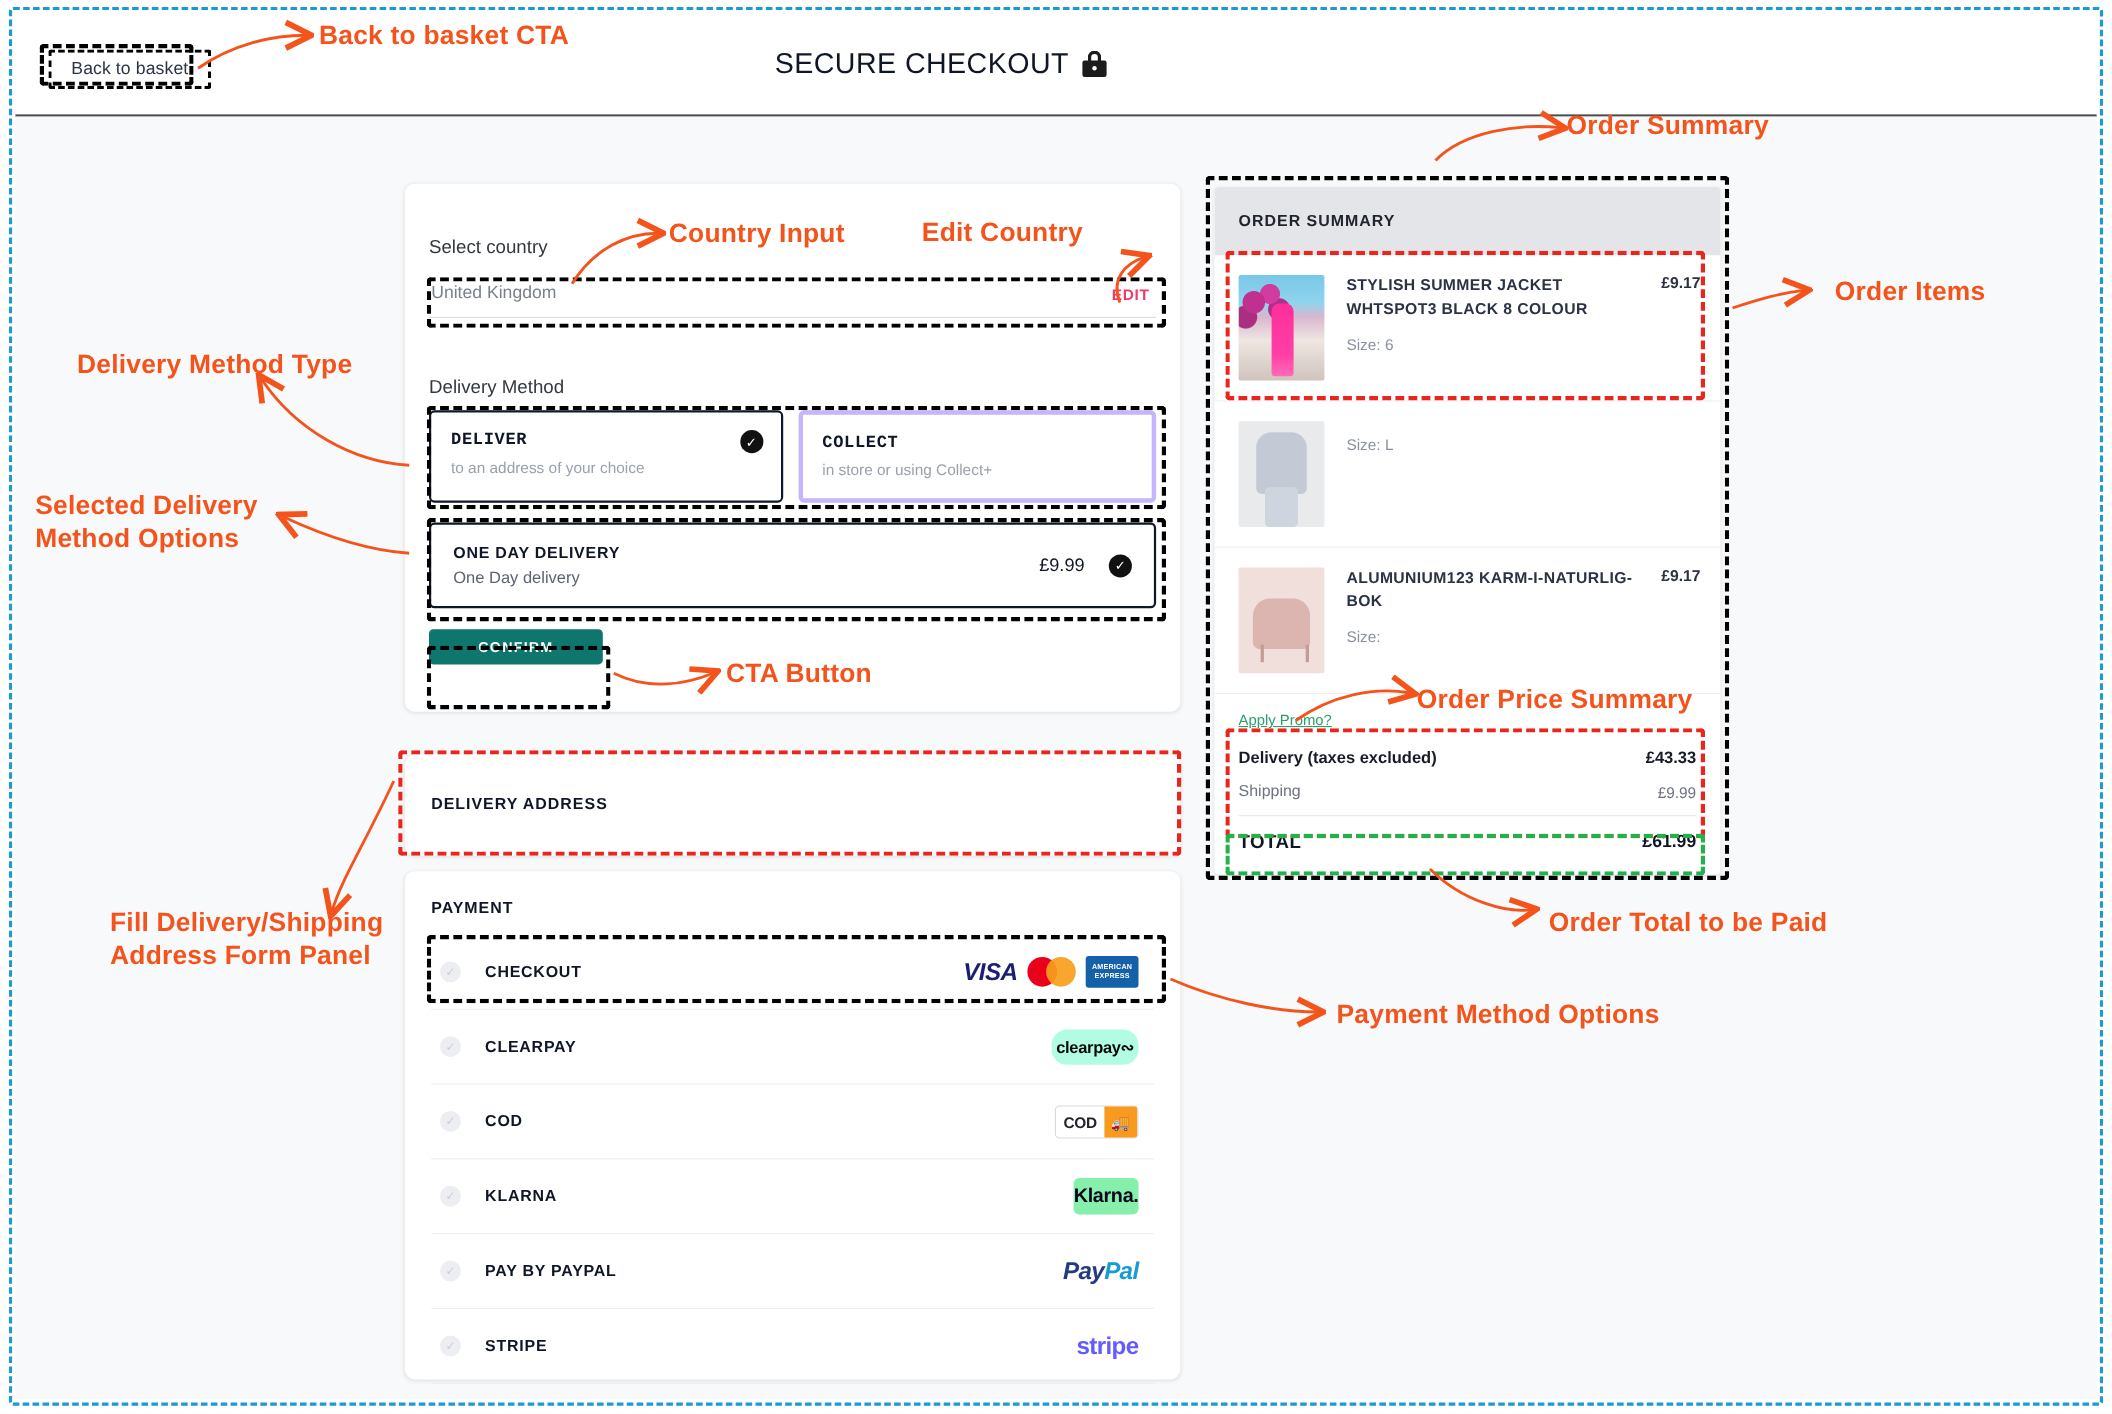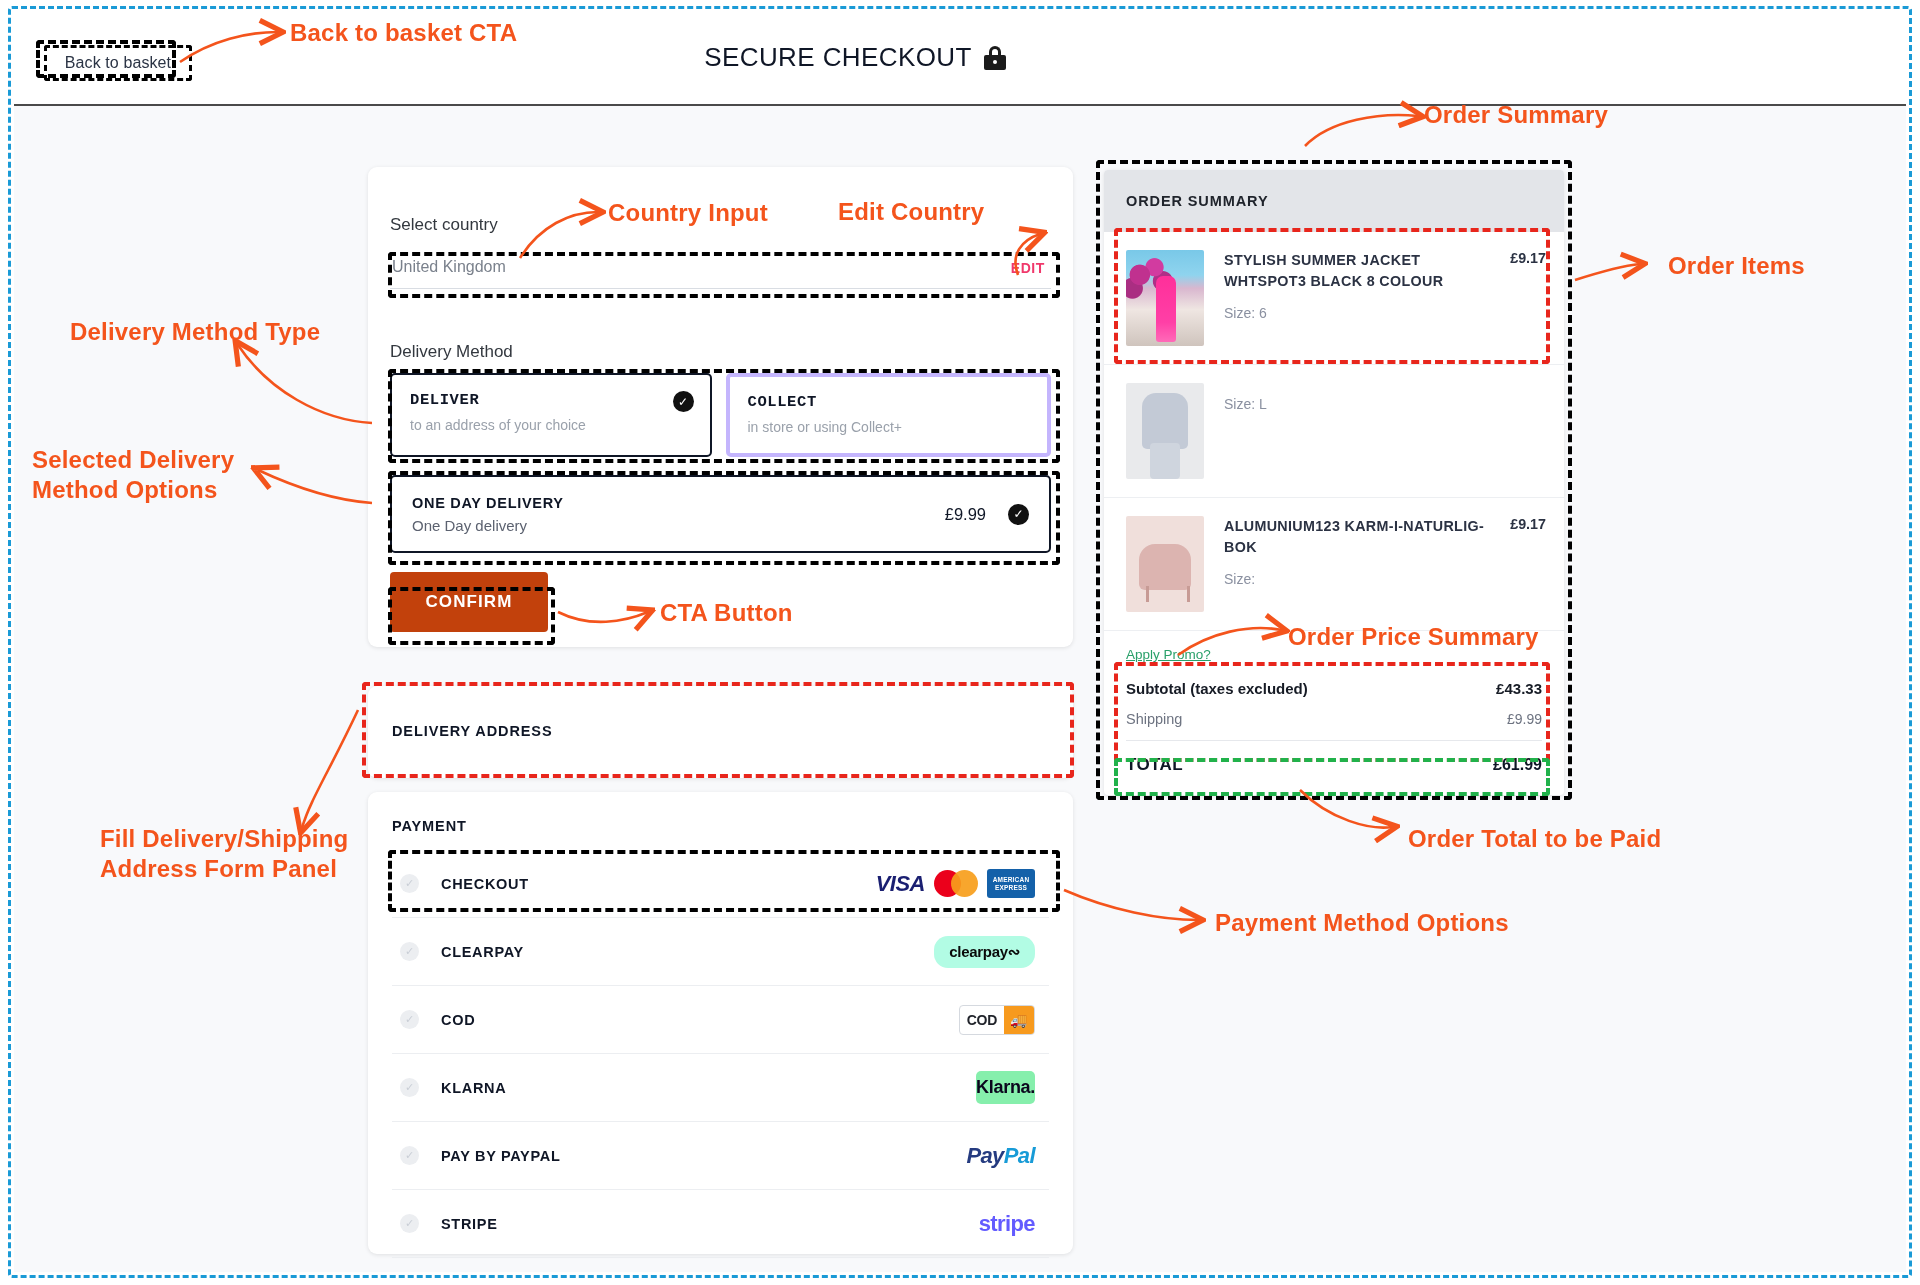--- a/index.html
+++ b/index.html
@@ -138,24 +138,24 @@
   }
   #delivery-option-row .o-sub {
     font-size: 15px; color: #5c6270; margin-top: 6px;
   }
   #delivery-option-row .o-price {
     font-size: 16.5px; color: #0f1626; margin-right: 22px;
   }
 
   #confirm-btn {
     position: absolute; left: 22px; top: 405px;
-    width: 158px; height: 60px;
-    background: #c2410c; color: #fff;
+    width: 158px; height: 32px;
+    background: #0f766e; color: #fff;
     border: none; border-radius: 4px; cursor: pointer;
-    font-size: 17px; font-weight: 700; letter-spacing: 1.1px;
+    font-size: 13px; font-weight: 700; letter-spacing: 1.1px;
     font-family: "Liberation Sans", sans-serif;
   }
 
   
   #address-card {
     position: absolute; left: 368px; top: 686px;
     width: 705px; height: 92px;
     background: #fff; border-radius: 9px;
     box-shadow: 0 1px 4px rgba(0,0,0,.10);
   }
@@ -205,21 +205,21 @@
   .mc-logo .l { left: 0; background: #eb001b; }
   .mc-logo .r { right: 0; background: #f79e1b; opacity: .92; }
   .amex-logo {
     width: 48px; height: 29px; background: #1461a9; border-radius: 3px;
     color: #fff; font-size: 6.5px; font-weight: 800; line-height: 8px;
     display: flex; flex-direction: column; align-items: center;
     justify-content: center; letter-spacing: .2px; text-align: center;
   }
   .clearpay-logo {
     background: #b2fce4; color: #0a0a0a; border-radius: 14px;
-    padding: 7px 15px; font-size: 15px; font-weight: 700; letter-spacing: -.3px;
+    padding: 7px 4px; font-size: 15px; font-weight: 700; letter-spacing: -.3px;
   }
   .cod-logo {
     display: flex; align-items: center; border: 1px solid #d5d9df;
     border-radius: 4px; overflow: hidden; height: 30px;
   }
   .cod-logo .t {
     font-size: 14px; font-weight: 800; color: #20232a; padding: 0 7px;
     letter-spacing: -.3px;
   }
   .cod-logo .b {
@@ -498,21 +498,21 @@
         <div class="sum-price">£9.17</div>
       </div>
       <div class="sum-size">Size:</div>
     </div>
   </div>
 
   <a id="promo-link">Apply Promo?</a>
 
   <div id="totals">
     <div class="tot-row strong">
-      <span class="k">Subtotal (taxes excluded)</span>
+      <span class="k">Delivery (taxes excluded)</span>
       <span class="v">£43.33</span>
     </div>
     <div class="tot-row">
       <span class="k">Shipping</span>
       <span class="v">£9.99</span>
     </div>
     <div class="tot-row grand">
       <span class="k">TOTAL</span>
       <span class="v">£61.99</span>
     </div>

